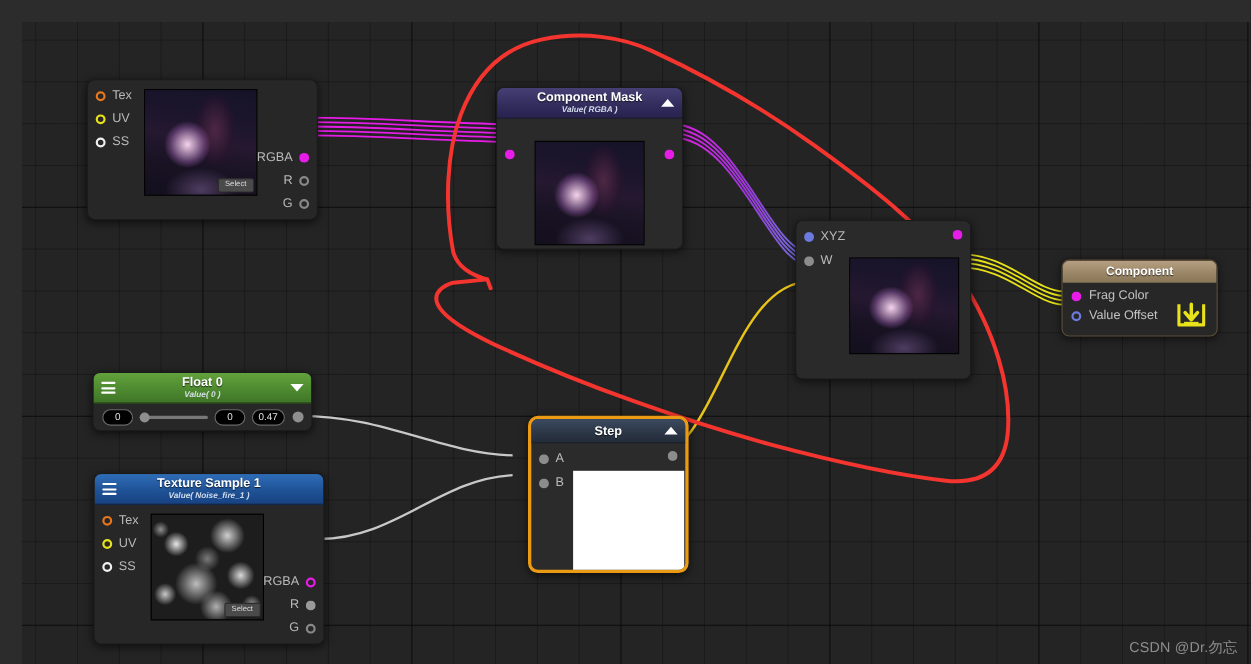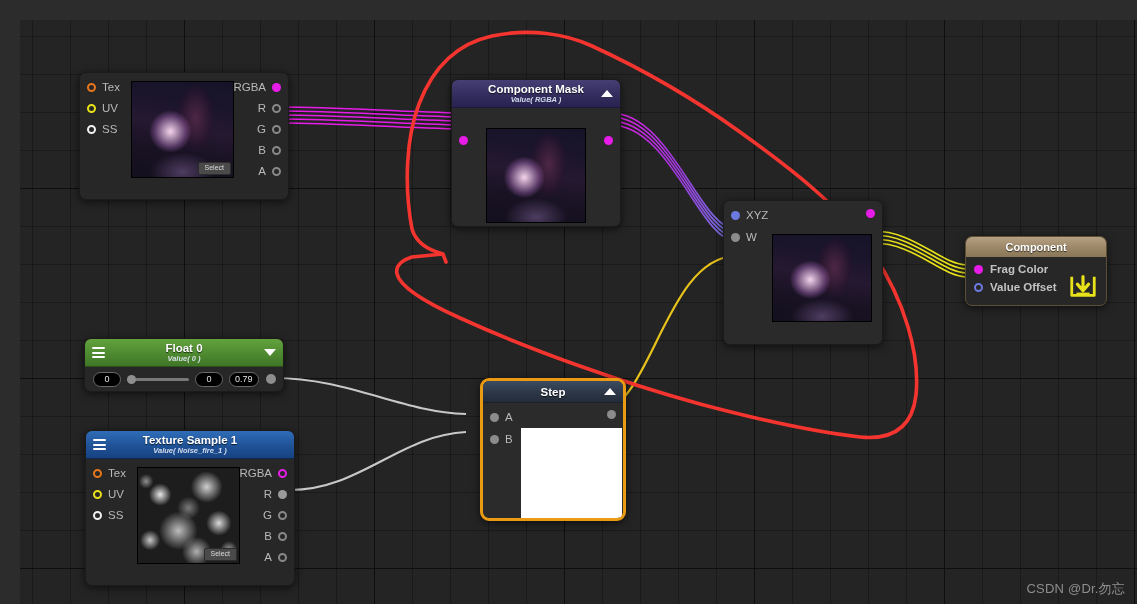--- a/index.html
+++ b/index.html
@@ -64,21 +64,21 @@
   .burger i{ display:block; height:2px; background:#fff; border-radius:1px; }
   .caret{
     position:absolute; right:7px; top:10px;
     width:0;height:0;border-left:6px solid transparent;border-right:6px solid transparent;
   }
   .caret.up{ border-bottom:7px solid #fff; }
   .caret.down{ border-top:7px solid #fff; }
 
   .node-body{ position:relative; padding:6px 0 8px 0; }
 
-  .ports{ display:flex; justify-content:space-between; }
+  .ports{ display:flex; justify-content:space-between;flex-direction:column; }
   .port-col{ display:flex; flex-direction:column; gap:9px; padding-top:2px; }
   .port-col.left{ padding-left:7px; }
   .port-col.right{ padding-right:7px; align-items:flex-end; }
   .port{ display:flex; align-items:center; gap:6px; font-size:11.5px; color:#b9b9b9; }
   .port.right{ flex-direction:row; }
   .dot{
     width:9px;height:9px;border-radius:50%;
     border:2px solid #888; background:transparent; flex:0 0 auto;
   }
   .dot.filled{ border-color:transparent; }
@@ -168,21 +168,21 @@
 
   
   .dissolve-node{ width:142px; border:1px solid #5d4f36; }
   .dissolve-head{
     height:20px;
     background:linear-gradient(180deg,#b6a083 0%,#9b8768 55%,#8a7758 100%);
     display:flex;align-items:center;justify-content:center;
   }
   .dissolve-head .node-title{ color:#fff; font-size:11px; }
   .dissolve-body{ position:relative; height:48px; padding:6px 0 0 8px; }
-  .dis-row{ display:flex; align-items:center; gap:7px; font-size:11.5px; color:#c2c2c2; margin-bottom:6px;font-weight:bold; }
+  .dis-row{ display:flex; align-items:center; gap:7px; font-size:11.5px; color:#c2c2c2; margin-bottom:6px; }
   .save-icon{ position:absolute; right:8px; bottom:4px; width:30px;height:30px; }
 
   
   .watermark{
     position:absolute; right:12px; bottom:6px;
     color:#8d8d8d; font-size:13px; letter-spacing:.2px;
   }
 </style>
 </head>
 <body>
@@ -355,21 +355,21 @@
     <span class="node-sub">Value( 0 )</span>
     <span class="caret down"></span>
   </div>
   <div class="node-body float-body">
     <span class="numbox">0</span>
     <span class="slider">
       <span class="slider-track"></span>
       <span class="slider-knob"></span>
     </span>
     <span class="numbox">0</span>
-    <span class="numbox">0.79</span>
+    <span class="numbox">0.47</span>
     <span class="float-out"></span>
   </div>
 </div>
 
 <div class="node step-node" style="left:480px; top:378px;">
   <div class="node-head step-head" style="height:22px;">
     <span class="node-title">Step</span>
     <span class="caret up" style="top:7px;"></span>
   </div>
   <div class="node-body step-body">

